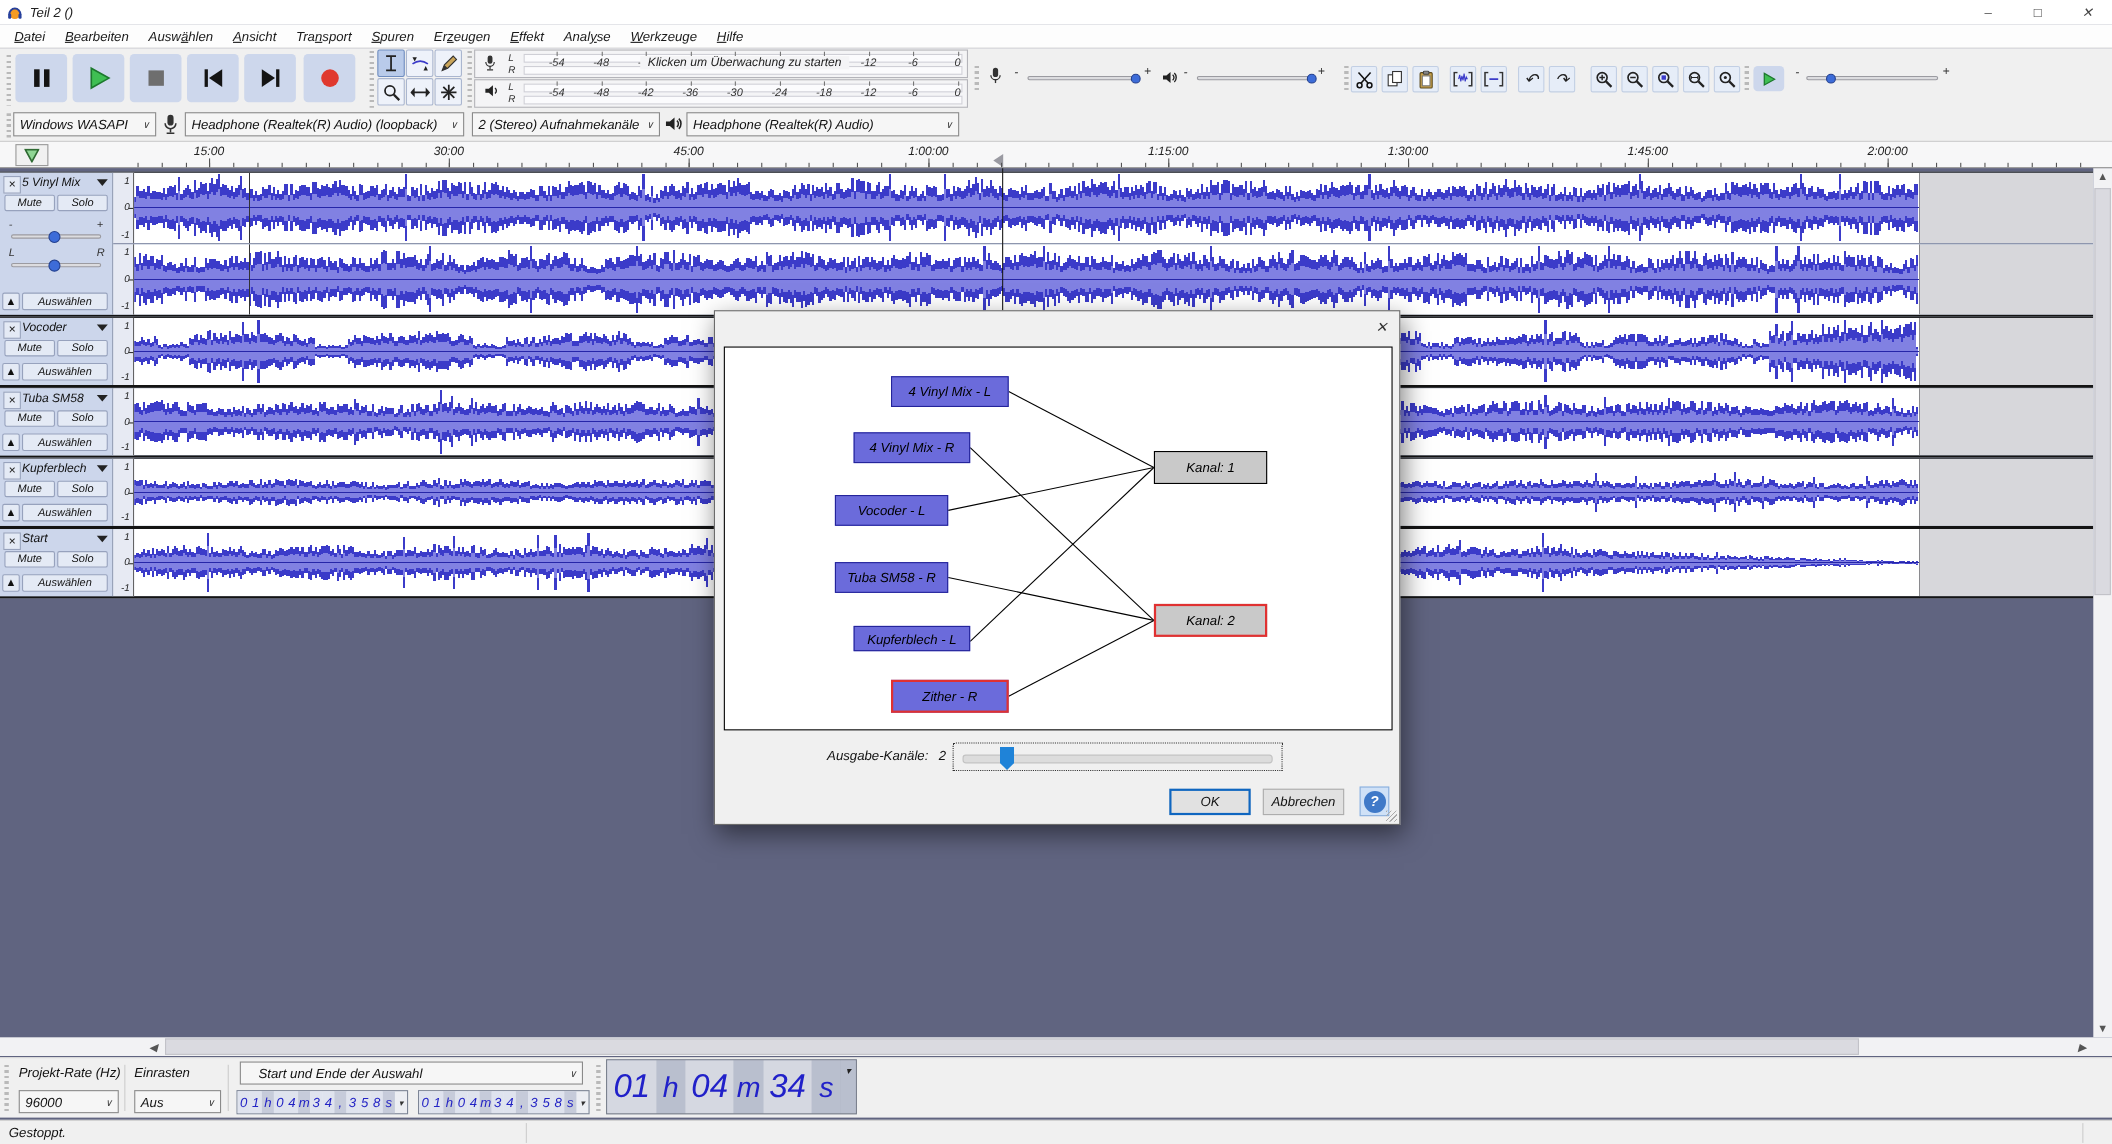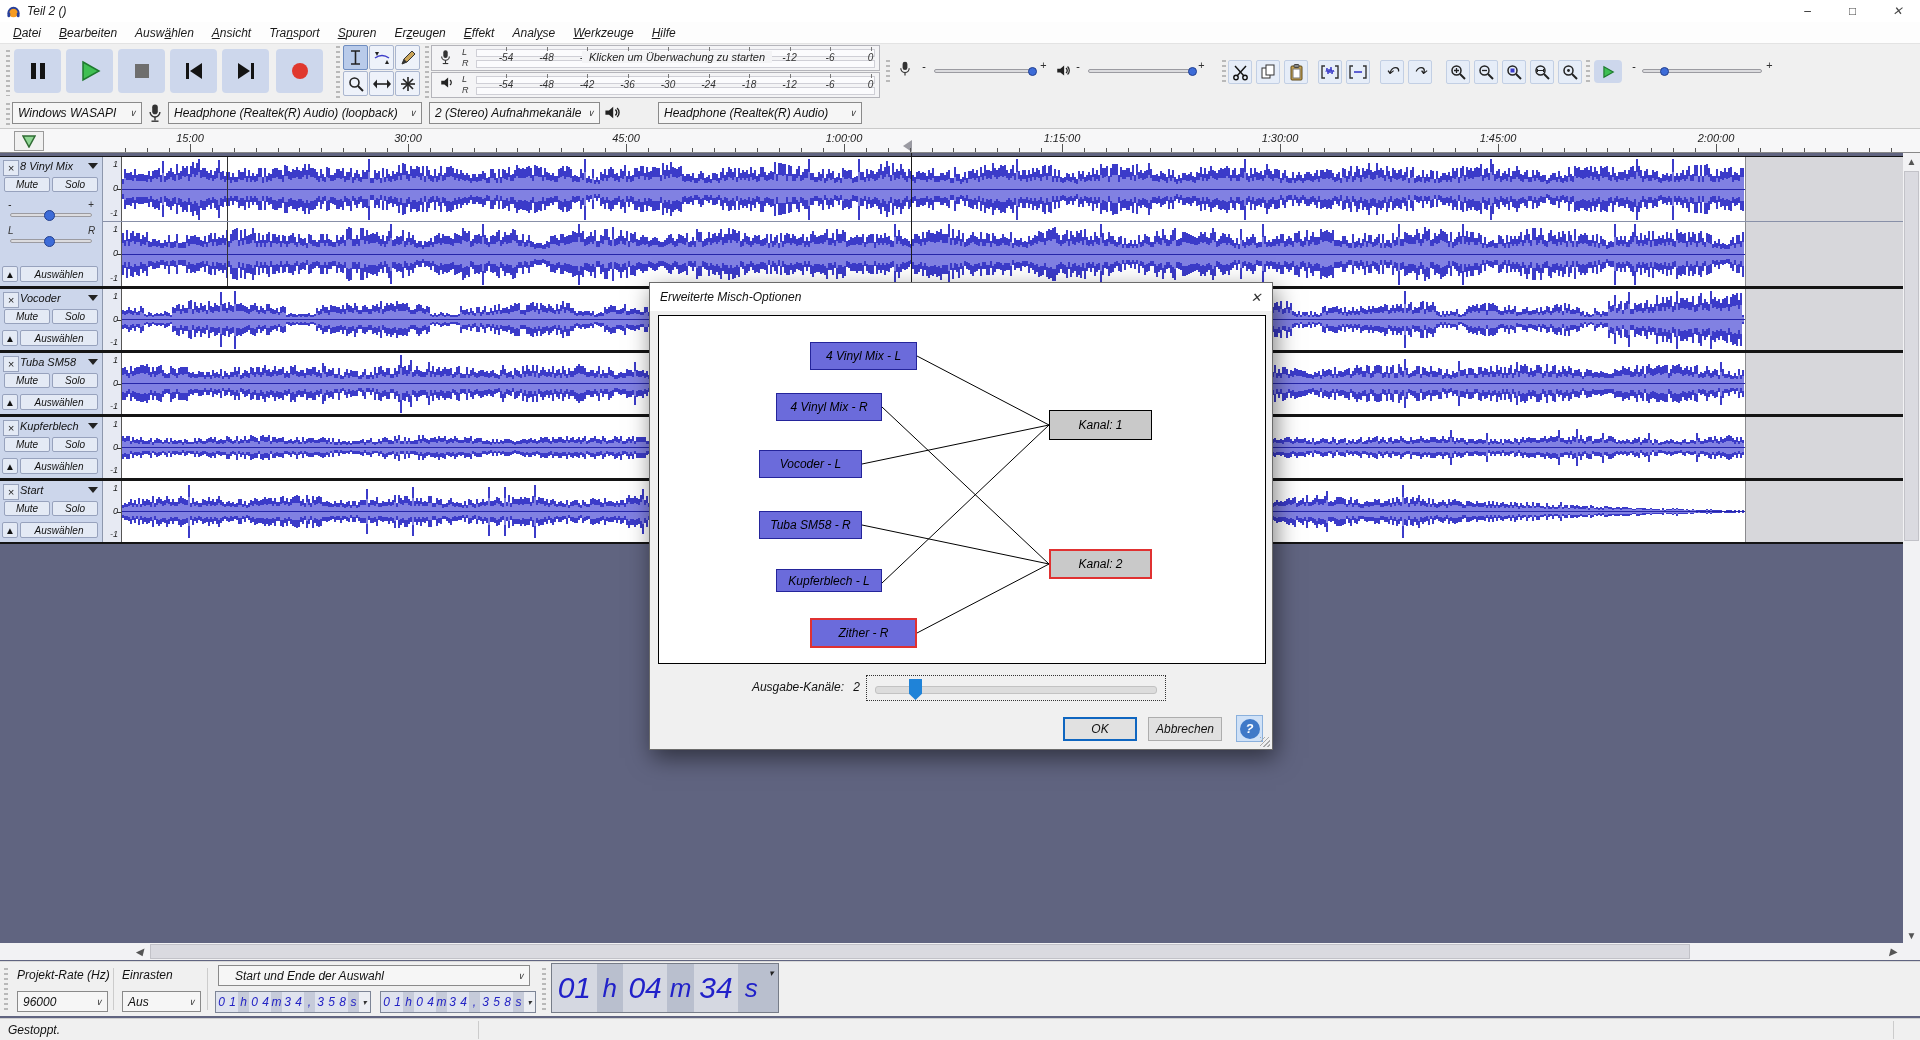--- a/index.html
+++ b/index.html
@@ -429,21 +429,21 @@
       <div class="combo" style="left:429px;top:58px;width:171px;">
         <span>2 (Stereo) Aufnahmekanäle</span>
           <span class="chev">∨</span>
       </div>
       <span class="abs" style="left:604px;top:61px;">
         <svg width="17" height="15" viewBox="0 0 24 20">
             <polygon points="2,7 7,7 13,2 13,18 7,13 2,13" fill="#222"></polygon>
             <path d="M16 6a5 5 0 0 1 0 8M18.5 3.5a9 9 0 0 1 0 13" stroke="#222" stroke-width="2" fill="none"></path>
           </svg>
       </span>
-      <div class="combo" style="left:658px;top:58px;width:204px;">
+      <div class="combo" style="left:624px;top:58px;width:248px;">
         <span>Headphone (Realtek(R) Audio)</span>
           <span class="chev">∨</span>
       </div>
     </div>
   </div>
 
   <div id="timeline">
     <div id="pin-box">
       <svg width="14" height="13" viewBox="0 0 14 13">
           <polygon points="1,1 13,1 7,12" fill="#8fd694" stroke="#2f6b33" stroke-width="1.5"></polygon>
@@ -547,21 +547,21 @@
       <div class="tl-tick" style="left: 1825px; height: 4px;"></div>
       <div class="tl-tick" style="left: 1847px; height: 4px;"></div>
       <div class="tl-tick" style="left: 1869px; height: 4px;"></div>
       <div class="tl-tick" style="left: 1891px; height: 4px;"></div>
     </div>
 
   <div id="tracks">
       <div class="track" style="top: 3px; width: 1903px; height: 129px;">
         <div class="tpanel">
           <div class="tclose">×</div>
-          <div class="tname">8 Vinyl Mix</div>
+          <div class="tname">5 Vinyl Mix</div>
           <div class="tdrop"></div>
           <div class="small-btn" style="left: 4px; top: 20px; width: 46px;">Mute</div>
           <div class="small-btn" style="left: 52px; top: 20px; width: 46px;">Solo</div>
           <div style="left: 8px; top: 42px; font-size: 10px; position: absolute; color: rgb(51, 51, 51);">-</div>
           <div style="left: 88px; top: 42px; font-size: 10px; position: absolute; color: rgb(51, 51, 51);">+</div>
           <div class="slider-groove" style="left: 10px; top: 56px; width: 82px;"></div>
           <div class="slider-dot" style="left: 44px; top: 53px; width: 11px; height: 11px;"></div>
           <div style="left: 8px; top: 68px; font-size: 10px; position: absolute; color: rgb(51, 51, 51);">L</div>
           <div style="left: 88px; top: 68px; font-size: 10px; position: absolute; color: rgb(51, 51, 51);">R</div>
           <div class="slider-groove" style="left: 10px; top: 82px; width: 82px;"></div>
@@ -778,23 +778,20 @@
       <span class="tbdrop">▾</span>
     </div>
 
   <div id="statusbar">
     <span>Gestoppt.</span>
     <div class="status-div" style="left:478px;"></div>
     <div class="status-div" style="left:1893px;"></div>
   </div>
 
   <div id="mix-dialog">
-    <div id="mix-titlebar">
-      <span>Erweiterte Misch-Optionen</span>
-    </div>
     <div id="mix-close">✕</div>
     <div id="mix-canvas">
         <div style="position: absolute; left: 0px; top: 0px;"><svg width="606" height="347" viewBox="0 0 606 347">
             <line x1="258" y1="40" x2="390" y2="109" stroke="#000" stroke-width="1"></line>
             <line x1="223" y1="91" x2="390" y2="248" stroke="#000" stroke-width="1"></line>
             <line x1="203" y1="148" x2="390" y2="109" stroke="#000" stroke-width="1"></line>
             <line x1="203" y1="209" x2="390" y2="248" stroke="#000" stroke-width="1"></line>
             <line x1="223" y1="267" x2="390" y2="109" stroke="#000" stroke-width="1"></line>
             <line x1="258" y1="317" x2="390" y2="248" stroke="#000" stroke-width="1"></line>
           </svg></div>

